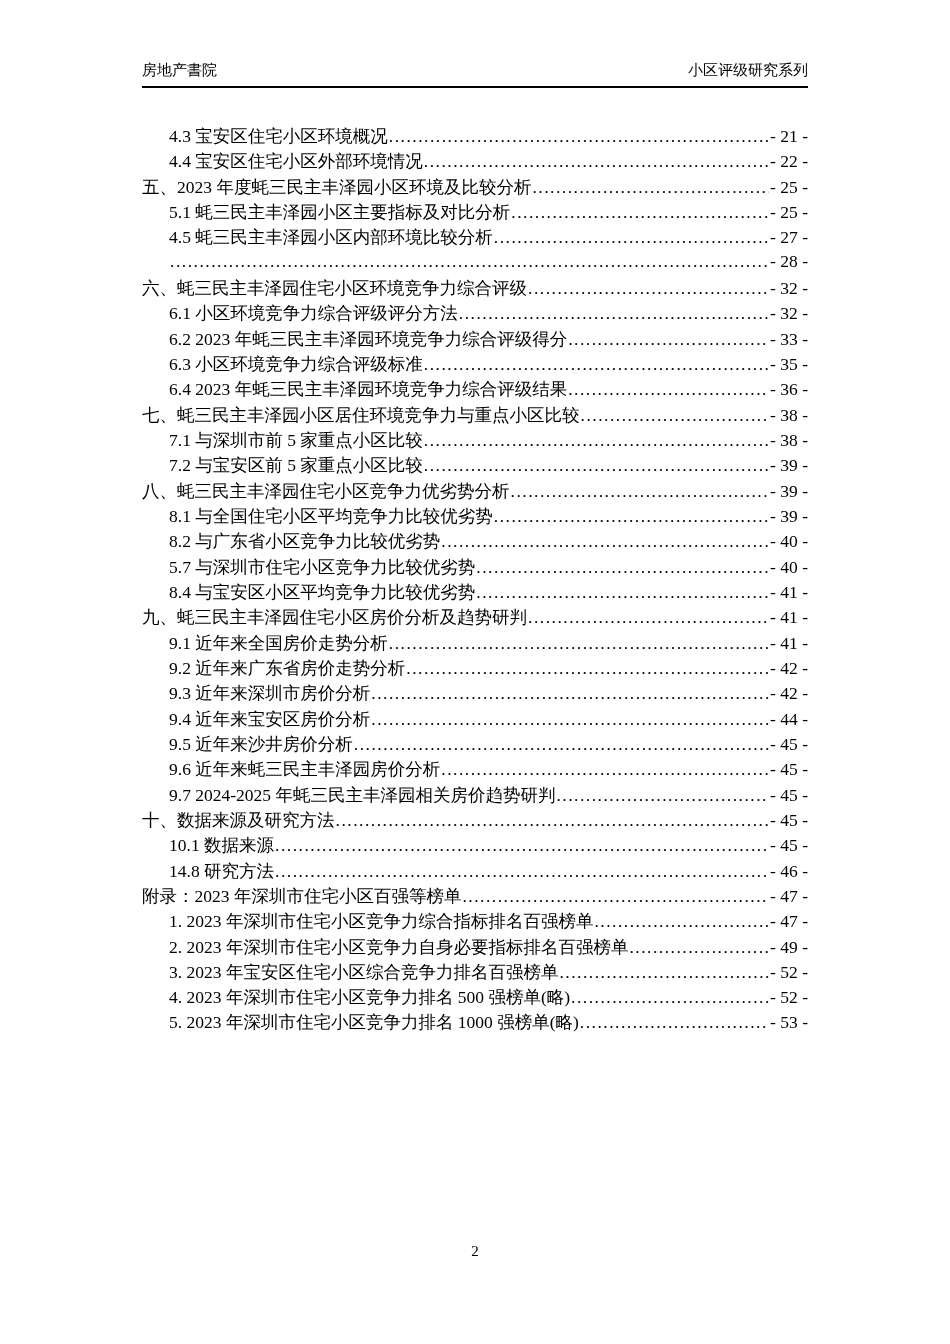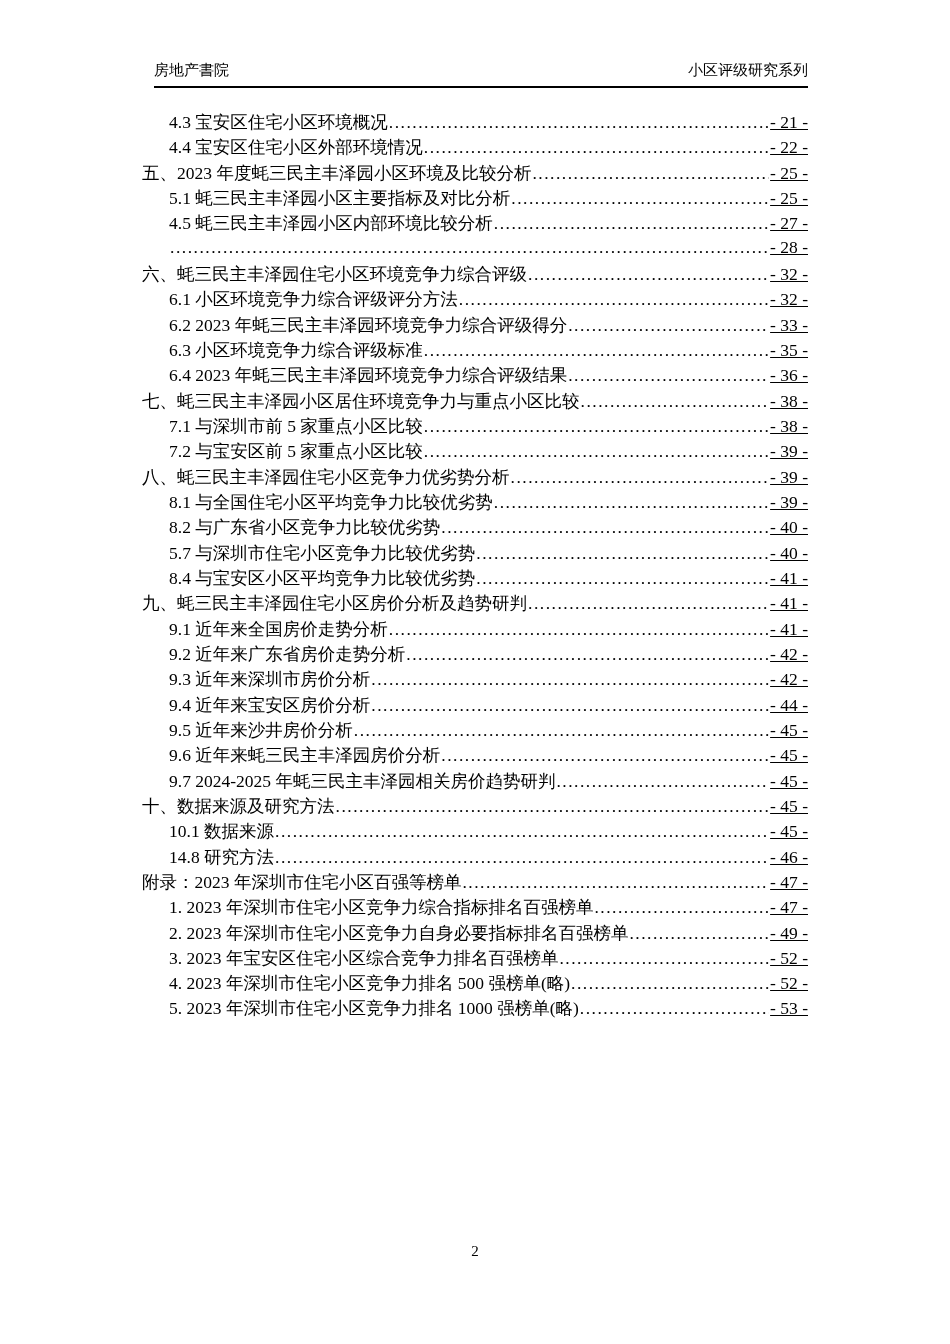--- a/index.html
+++ b/index.html
@@ -9,55 +9,55 @@
     height: 1344px;
     margin: 0 auto;
     background: #ffffff;
     color: #000000;
     font-family: "Liberation Serif", "DejaVu Serif", serif;
     overflow: hidden;
   }
   
   .header {
     position: absolute;
-    left: 154px;
+    left: 142px;
     right: 142px;
     top: 60px;
     display: flex;
     justify-content: space-between;
     align-items: flex-start;
     font-family: "Liberation Sans", "DejaVu Sans", sans-serif;
     font-size: 15px;
     line-height: 20px;
     padding-bottom: 6px;
     border-bottom: 2px solid #000000;
   }
   
   .toc {
     position: absolute;
     left: 142px;
     right: 142px;
-    top: 110px;
+    top: 124px;
     font-size: 17.5px;
   }
   .toc-row {
     display: flex;
     align-items: baseline;
     height: 25.33px;
   }
   .toc-row.l2 { padding-left: 27px; }
   .toc-label { white-space: nowrap; flex: 0 0 auto; }
   .toc-dots {
     flex: 1 1 auto;
     overflow: hidden;
     white-space: nowrap;
     letter-spacing: 1.5px;
     margin: 0 1px;
   }
-  .toc-page { white-space: nowrap; flex: 0 0 auto; text-decoration: underline; }
+  .toc-page { white-space: nowrap; flex: 0 0 auto; }
   
   .footer {
     position: absolute;
     left: 0;
     right: 0;
     top: 1243px;
     text-align: center;
     font-size: 15px;
   }
 </style>

